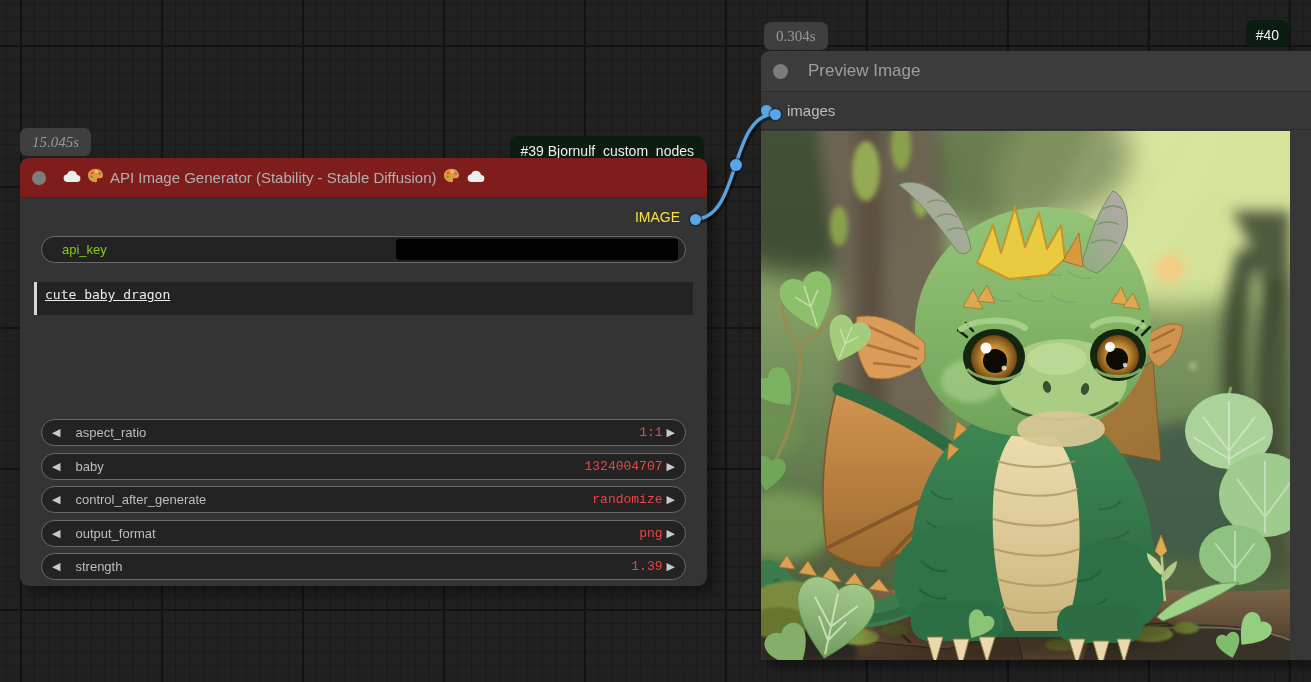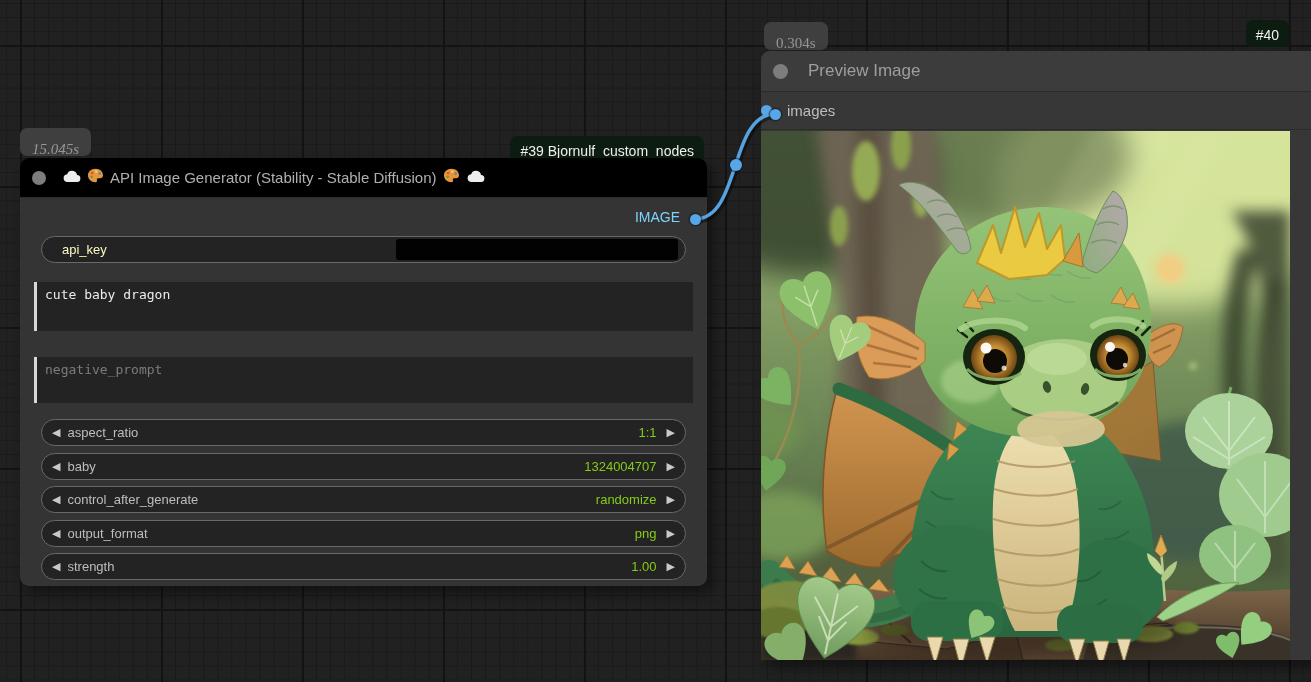--- a/index.html
+++ b/index.html
@@ -14,73 +14,73 @@
       linear-gradient(#131313 0 2px, transparent 2px),
       linear-gradient(90deg, #1a1a1a 0 1px, transparent 1px),
       linear-gradient(#1a1a1a 0 1px, transparent 1px);
     background-size:141px 141px, 141px 141px, 14.1px 14.1px, 14.1px 14.1px;
     background-position:20px 45px, 20px 45px, 20px 3px, 20px 3px;
   }
 
   .badge-time {
     position:absolute; z-index:1; height:28px; line-height:28px;
     background:#3f3f3f; color:#979797; border-radius:7px;
-    font-family:"Liberation Serif", serif; font-size:15px; padding:7px 12px;
+    font-family:"Liberation Serif", serif; font-size:15px; padding:0 12px;
   }
   .badge-id {
     position:absolute; z-index:1; height:27px; line-height:27px;
     background:#0d1c10; color:#f1f1f1; border-radius:7px;
     font-size:14px; padding:2px 10px;
   }
   #time-39 { left:20px; top:128px;font-style:italic; }
   #id-39   { right:607px; top:136px; }
   #time-40 { left:764px; top:22px; }
   #id-40   { right:22px;  top:20px; }
 
   .node {
     position:absolute; z-index:2; background:#343434; border-radius:9px;
     box-shadow:6px 7px 14px rgba(0,0,0,.45);
   }
   #node-39 { left:20px; top:158px; width:687px; height:428px; }
   #node-40 { left:761px; top:51px; width:636px; height:609px; background:#373737; }
 
   .node-header {
     display:flex; align-items:center; gap:6px; height:40px; padding:0 12px;
-    background:#000000; border-radius:9px 9px 0 0; border-bottom:1px solid #2c2c2c;
+    background:#7f1d1d; border-radius:9px 9px 0 0; border-bottom:1px solid #2c2c2c;
   }
   #node-40 .node-header { height:41px; background:#3c3c3c; }
   .collapse-dot { width:14px; height:14px; border-radius:50%; background:#7d7d7d; margin-right:10px; flex:0 0 auto; }
   #node-40 .collapse-dot { width:15px; height:15px; margin-right:14px; }
   .node-title { color:#b0b0b0; font-size:15px; white-space:nowrap; }
   #node-40 .node-title { color:#9e9e9e; font-size:17px; }
   .title-icon { display:inline-block; vertical-align:-1px; }
 
-  .out-row { position:absolute; top:51px; right:27px; color:#7dd3fc; font-size:14px; }
+  .out-row { position:absolute; top:51px; right:27px; color:#fde047; font-size:14px; }
 
   .pill {
     position:absolute; left:21px; width:645px; height:27px;
     background:#232323; border:1px solid #696969; border-radius:14px;
     display:flex; align-items:center; padding:0 10px;
     color:#c9c9c9; font-size:13px;
   }
   .arr { color:#c9c9c9; font-size:11px; line-height:1; flex:0 0 auto; }
-  .wlabel { margin-left:7px; color:#bdbdbd; white-space:nowrap; }
-  .wvalue { margin-left:auto; margin-right:10px; color:#84cc16; }
+  .wlabel { margin-left:15px; color:#bdbdbd; white-space:nowrap; }
+  .wvalue { margin-left:auto; margin-right:4px; color:#ef4444;font-family:Liberation Mono, monospace; }
 
   #apikey-row { top:78px; }
-  #apikey-row .wlabel { margin-left:10px; color:#fef9c3; }
+  #apikey-row .wlabel { margin-left:10px; color:#84cc16; }
   .redacted { position:absolute; left:354px; right:7px; top:2px; bottom:2px; background:#020202; border-radius:3px; }
 
   .prompt-box {
     position:absolute; left:14px; width:659px; background:#232323;
     border-left:3px solid #d8d8d8;
     font-family:"DejaVu Sans Mono", monospace; font-size:13px; line-height:1.35;
     color:#ececec; padding:4px 8px; overflow:hidden; white-space:pre-wrap;
   }
-  #prompt-pos { top:124px; height:49px; }
+  #prompt-pos { top:124px; height:33px;text-decoration:underline; }
   #prompt-neg { top:199px; height:46px; color:#7c7c7c; }
 
   #w-0 { top:261px; } #w-1 { top:295px; } #w-2 { top:328px; } #w-3 { top:362px; } #w-4 { top:395px; }
 
   .images-row {
     display:flex; align-items:center; height:38px; 
     border-bottom:1px solid #2b2b2b; background:#373737;
   }
   .input-dot-inline { width:11px; height:11px; border-radius:50%; background:#58a5e8; flex:0 0 auto; }
   .input-label { color:#bdbdbd; font-size:15px; margin-left:15px; }
@@ -142,21 +142,20 @@
     </div>
 
     <div class="out-row">IMAGE</div>
 
     <div class="pill" id="apikey-row">
       <span class="wlabel">api_key</span>
       <span class="redacted"></span>
     </div>
 
     <div class="prompt-box" id="prompt-pos">cute baby dragon</div>
-    <div class="prompt-box" id="prompt-neg">negative_prompt</div>
 
     <div class="pill" id="w-0">
       <span class="arr">◀</span>
       <span class="wlabel">aspect_ratio</span>
       <span class="wvalue">1:1</span>
       <span class="arr">▶</span>
     </div>
     <div class="pill" id="w-1">
       <span class="arr">◀</span>
       <span class="wlabel">baby</span>
@@ -171,21 +170,21 @@
     </div>
     <div class="pill" id="w-3">
       <span class="arr">◀</span>
       <span class="wlabel">output_format</span>
       <span class="wvalue">png</span>
       <span class="arr">▶</span>
     </div>
     <div class="pill" id="w-4">
       <span class="arr">◀</span>
       <span class="wlabel">strength</span>
-      <span class="wvalue">1.00</span>
+      <span class="wvalue">1.39</span>
       <span class="arr">▶</span>
     </div>
   </div>
 
   <div class="node" id="node-40">
     <div class="node-header">
       <span class="collapse-dot"></span>
       <span class="node-title">Preview Image</span>
     </div>
     <div class="images-row">

